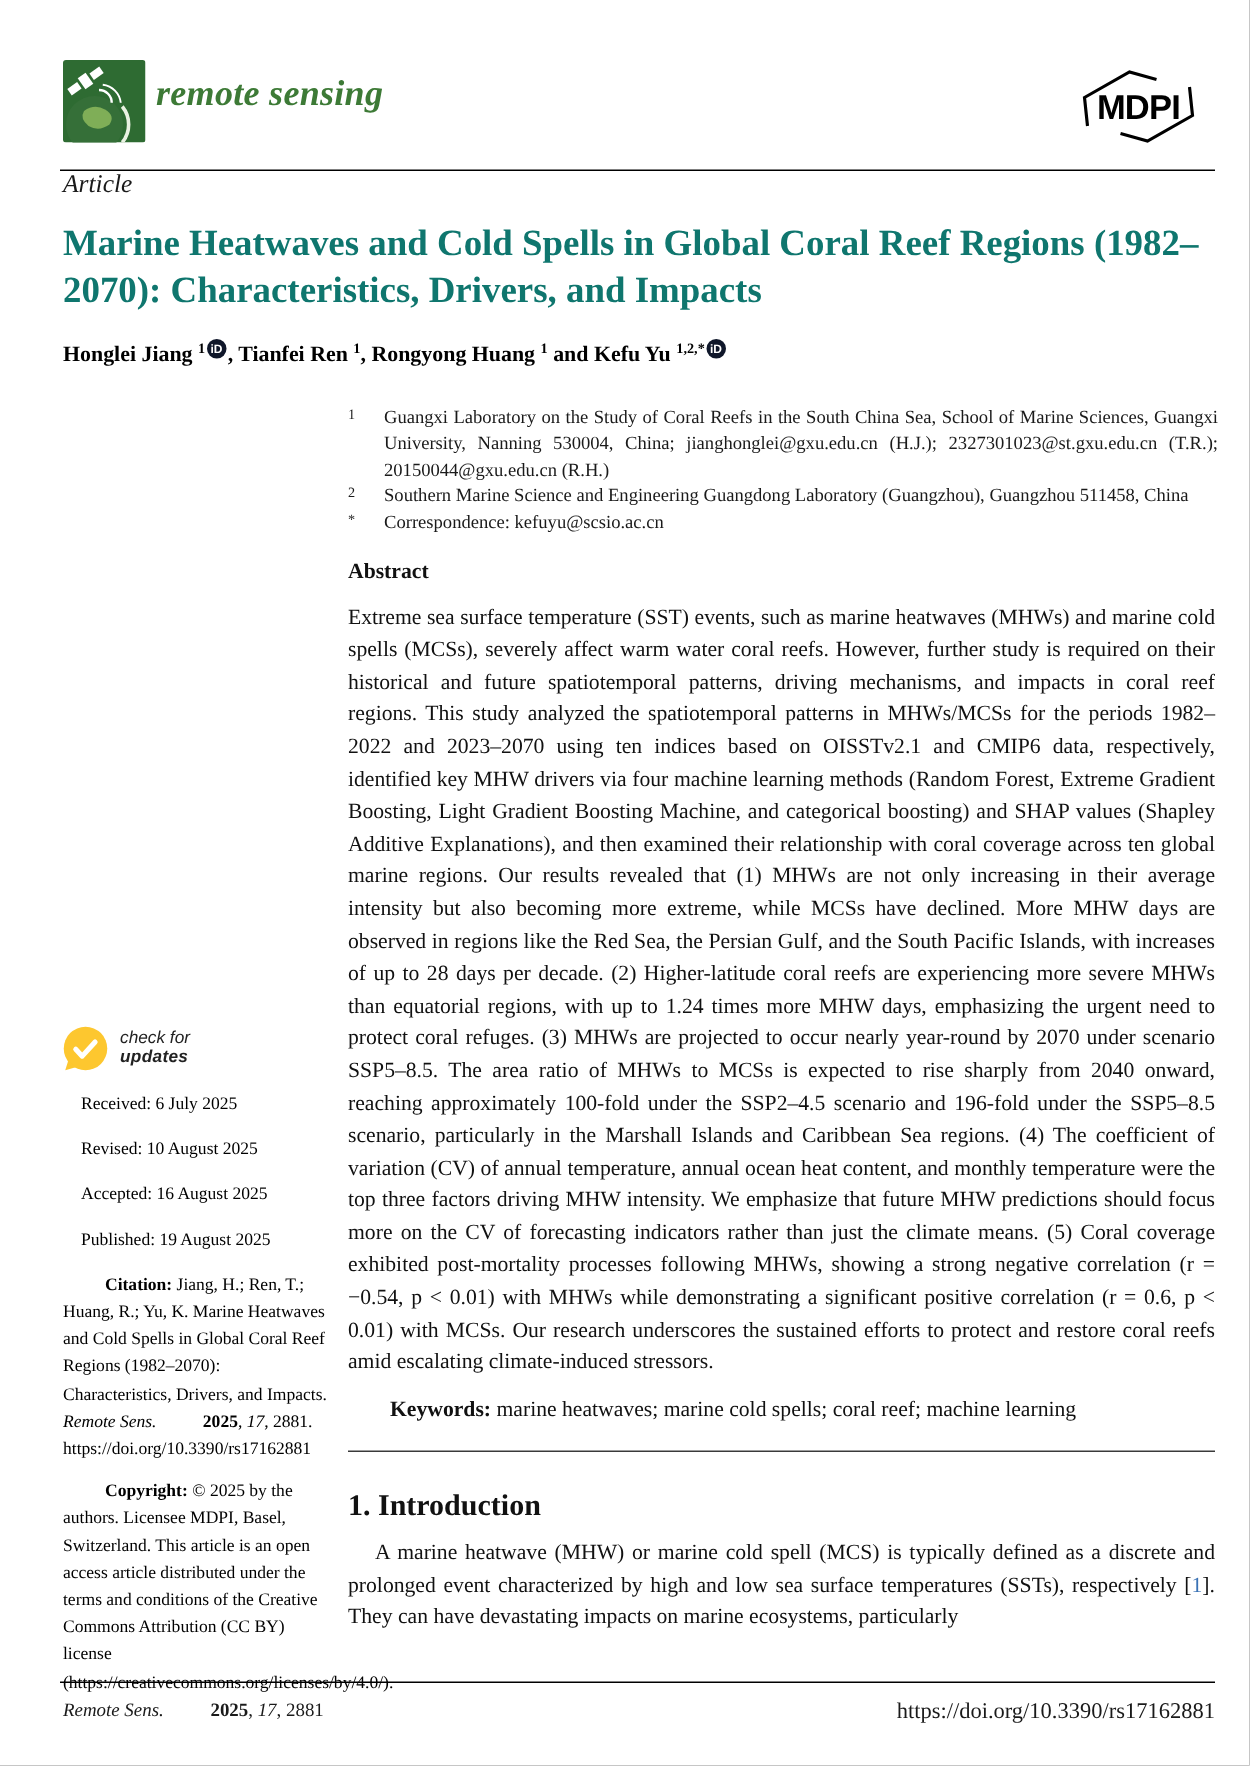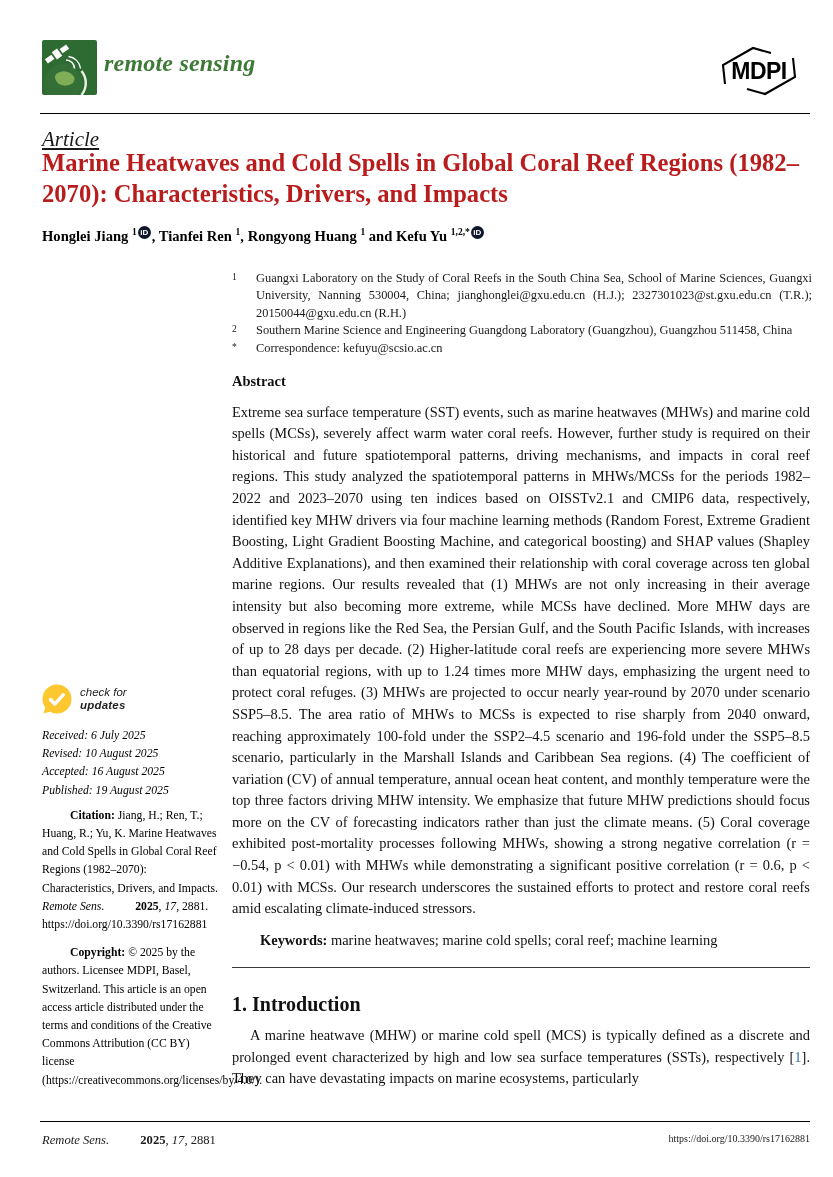--- a/index.html
+++ b/index.html
@@ -11,24 +11,24 @@
   
   .logo-box { position:absolute; left:42px; top:40px; width:55px; height:55px; }
   .journal-name {
     position:absolute; left:104px; top:50px; font-size:24px; font-style:italic;
     font-weight:bold; color:#3d7a36; letter-spacing:0.2px;
   }
   .mdpi-logo { position:absolute; left:718px; top:42px; }
   .rule-top { position:absolute; left:40px; top:113px; width:770px; border-top:1.7px solid #000; }
 
   
-  .article-type { position:absolute; left:42px; top:127px; font-size:21px; font-style:italic;text-decoration:underline; }
+  .article-type { position:absolute; left:42px; top:113px; font-size:17px; font-style:italic; }
   .title {
     position:absolute; left:42px; top:147px; width:772px;
-    font-size:24.6px; font-weight:bold; line-height:1.27; color:#b91c1c;
+    font-size:24.6px; font-weight:bold; line-height:1.27; color:#0f766e;
   }
   .authors { position:absolute; left:42px; top:226px; width:772px; font-size:14.6px; font-weight:bold; color:#000; }
   .authors sup { font-size:9.5px; font-weight:bold; }
   .orcid {
     display:inline-block; width:13px; height:13px; border-radius:50%;
     background:#0f172a; color:#fff; font-family:"Liberation Sans", sans-serif;
     font-size:8px; font-weight:bold; text-align:center; line-height:13px;
     vertical-align:super; margin:0 1px;
   }
 
@@ -52,27 +52,27 @@
   .intro-p { margin:9px 0 0 0; text-indent:18px; }
   .cite-link { color:#3a72b5; }
 
   
   .sidebar { position:absolute; left:42px; top:684px; width:177px; font-size:11.7px; line-height:18.2px; color:#000; }
   .badge { display:flex; align-items:center; gap:8px; margin-bottom:13px; cursor:pointer; }
   .badge-text { font-family:"Liberation Sans", sans-serif; font-size:11.5px; line-height:13px; color:#222;font-style:italic; }
   .badge-text .b2 { font-weight:bold; letter-spacing:0.2px; }
   .sb-group { margin-top:7px; }
   .sb-group.first { margin-top:0; }
-  .sb-line { margin:0;font-style:italic; }
+  .sb-line { margin:12px; }
   .it { font-style:italic; }
 
   
   .rule-bottom { position:absolute; left:40px; top:1121px; width:770px; border-top:1.6px solid #000; }
   .footer-left { position:absolute; left:42px; top:1133px; font-size:12.6px; }
-  .footer-right { position:absolute; right:23px; top:1133px; font-size:10px; }
+  .footer-right { position:absolute; right:23px; top:1133px; font-size:15px; }
 </style>
 </head>
 <body>
 
 <div class="page">
 
   <div class="logo-box">
     <svg width="55" height="55" viewBox="0 0 55 55">
       <rect width="55" height="55" rx="2" fill="#2e6b32"></rect>
       <circle cx="21" cy="43" r="19" fill="#356f38"></circle>

